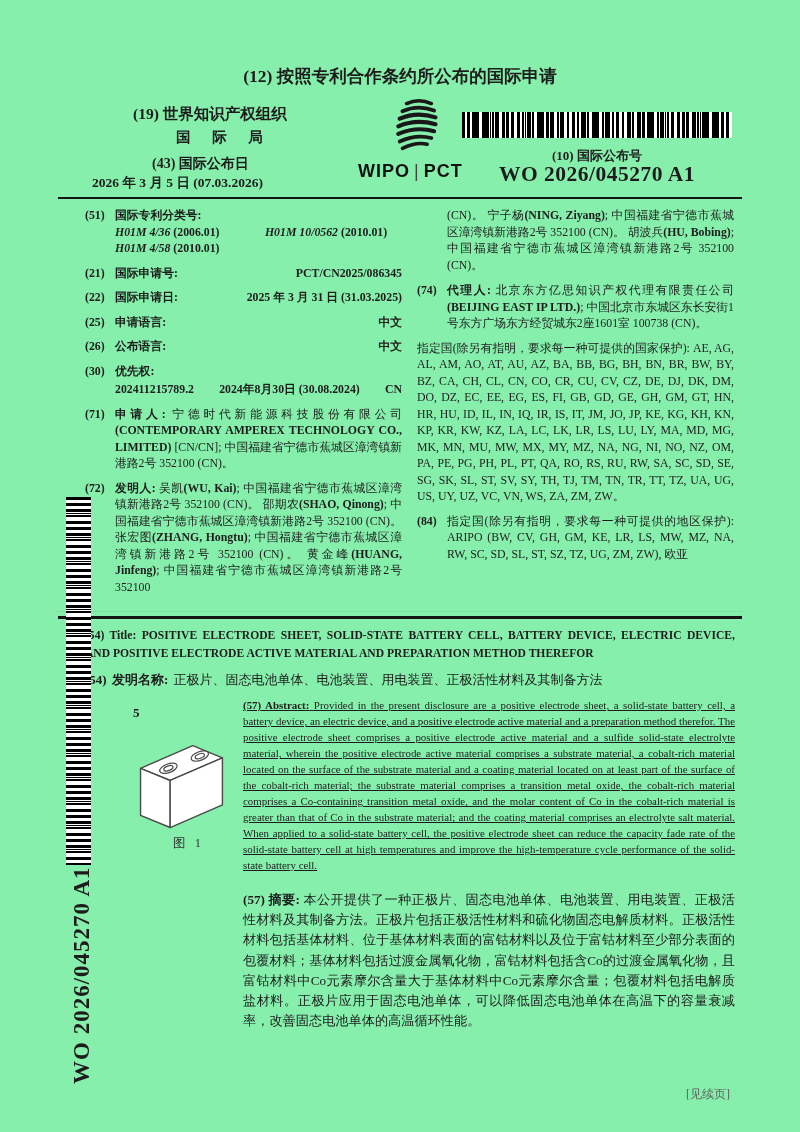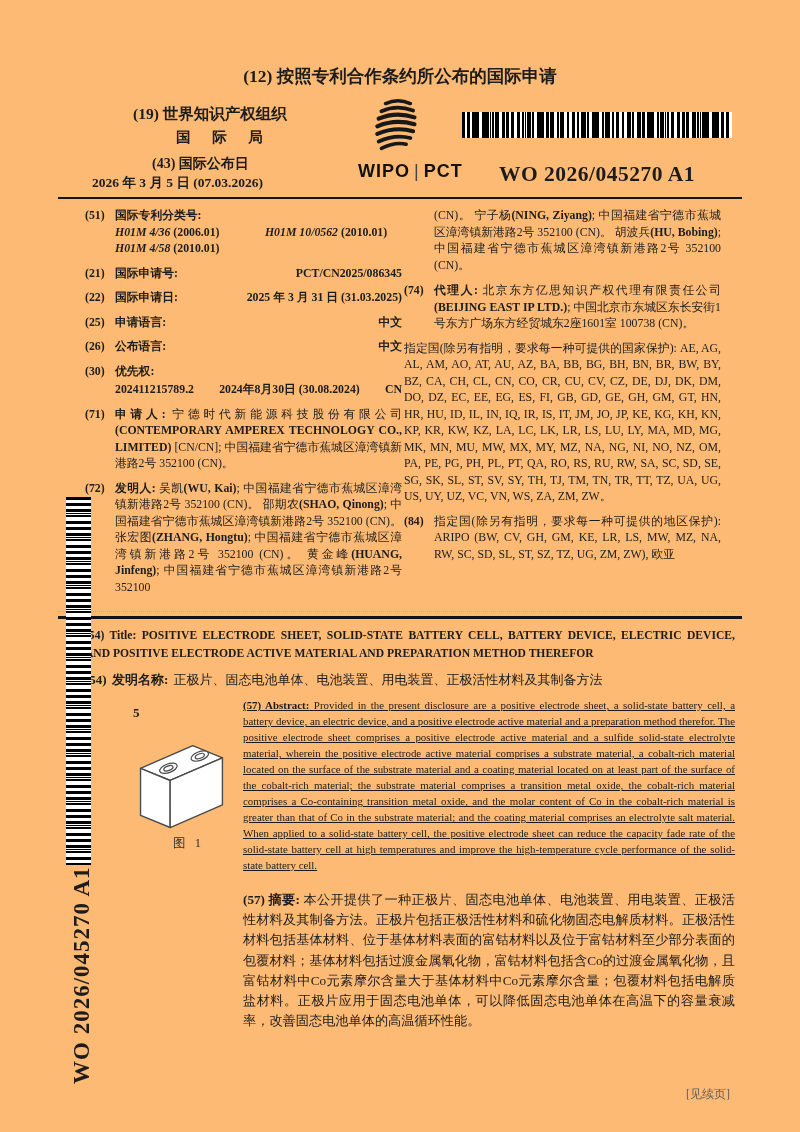--- a/index.html
+++ b/index.html
@@ -1,41 +1,41 @@
 <!DOCTYPE html>
 <html><head>
 <meta charset="utf-8">
 <style>
   html,body{margin:0;padding:0;background:#e8e8e8;}
-  .page{position:relative;width:800px;height:1132px;margin:0 auto;background:#fdba74;
+  .page{position:relative;width:800px;height:1132px;margin:0 auto;background:#86efac;
         color:#1c1c1c;font-family:"Liberation Serif","DejaVu Serif",serif;overflow:hidden;}
 
   
   .line12{position:absolute;top:64px;left:0;right:0;text-align:center;font-weight:bold;font-size:17.5px;}
   .org{position:absolute;top:104px;left:133px;font-size:15.5px;font-weight:bold;}
   .bureau{position:absolute;top:128px;left:176px;font-size:14.5px;font-weight:bold;letter-spacing:9px;}
   .pubdate-label{position:absolute;top:155px;left:152px;font-weight:bold;font-size:14px;text-align:center;}
   .pubdate{position:absolute;top:174px;left:92px;font-weight:bold;font-size:13.5px;}
-  .logo{position:absolute;top:98px;left:358px;width:104px;text-align:left;}
+  .logo{position:absolute;top:98px;left:358px;width:104px;text-align:center;}
   .logo svg{width:62px;height:58px;}
   .logotext{font-family:"Liberation Sans","DejaVu Sans",sans-serif;font-size:18px;font-weight:bold;
             letter-spacing:1px;margin-top:1px;color:#111;}
   .logotext .bar{font-weight:normal;color:#444;padding:0 4px;}
   .bc-top{position:absolute;top:112px;left:462px;width:270px;height:26px;background-color:#fff;
     background-image:
       repeating-linear-gradient(90deg,#000 0 2px,rgba(0,0,0,0) 2px 5px),
       repeating-linear-gradient(90deg,#000 0 3px,rgba(0,0,0,0) 3px 11px),
       repeating-linear-gradient(90deg,#000 0 1px,rgba(0,0,0,0) 1px 7px);}
   .pubno-label{position:absolute;top:147px;left:462px;width:270px;text-align:center;font-weight:bold;font-size:13px;}
   .pubno{position:absolute;top:162px;left:462px;width:270px;text-align:center;font-weight:bold;
          font-size:21.5px;letter-spacing:0.5px;}
   .rule1{position:absolute;top:197px;left:58px;right:58px;border-top:2.5px solid #151515;}
 
   
-  .cols{position:absolute;top:207px;left:85px;width:650px;display:flex;gap:2px;
+  .cols{position:absolute;top:207px;left:85px;width:650px;display:flex;gap:15px;
         font-size:11.8px;line-height:1.4;}
   .col{width:317px;}
   .row{display:flex;margin-bottom:8px;}
   .fnum{flex:0 0 30px;font-weight:bold;}
   .fbody{flex:1;}
   .fkey{font-weight:bold;}
   .kv .fval{margin-left:auto;font-weight:bold;text-align:right;}
   .just{text-align:justify;}
   .ipc-grid{display:grid;grid-template-columns:1.05fr 1fr;column-gap:6px;font-weight:bold;}
   .code{font-style:italic;}
@@ -92,20 +92,21 @@
         <path d="M28 41 Q54 30 82 38" stroke-width="6"></path>
         <path d="M28 52 Q54 41 80 48" stroke-width="6"></path>
         <path d="M30 63 Q54 52 76 58" stroke-width="5.5"></path>
         <path d="M34 73 Q54 63 70 67" stroke-width="5"></path>
       </g>
     </svg>
     <div class="logotext"><b>WIPO</b><span class="bar">|</span><span>PCT</span></div>
   </div>
 
   <div class="bc-top"></div>
+  <div class="pubno-label">(10) 国际公布号</div>
   <div class="pubno">WO 2026/045270 A1</div>
   <div class="rule1"></div>
 
   <div class="cols">
     <div class="col">
 
       <div class="row">
         <span class="fnum">(51)</span>
         <div class="fbody">
           <span class="fkey">国际专利分类号:</span>

